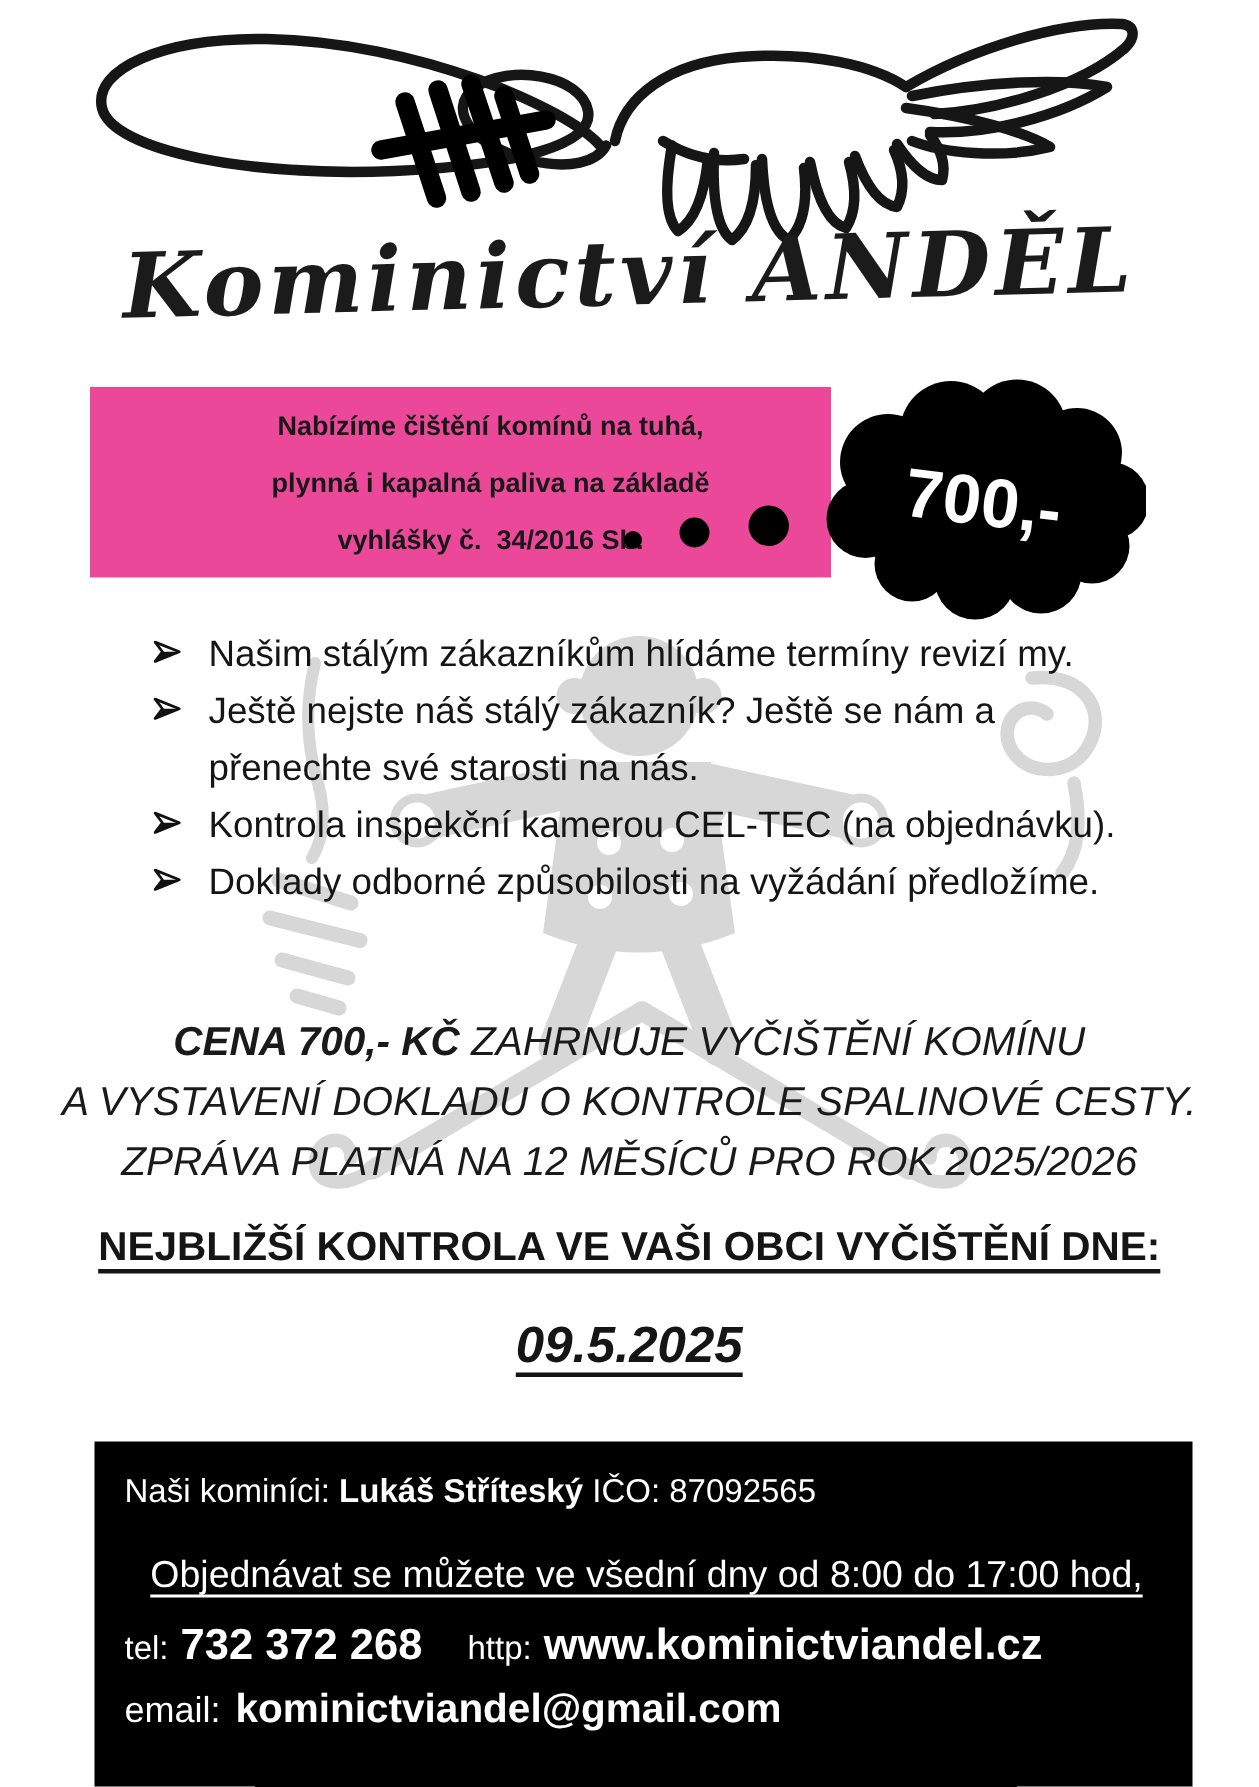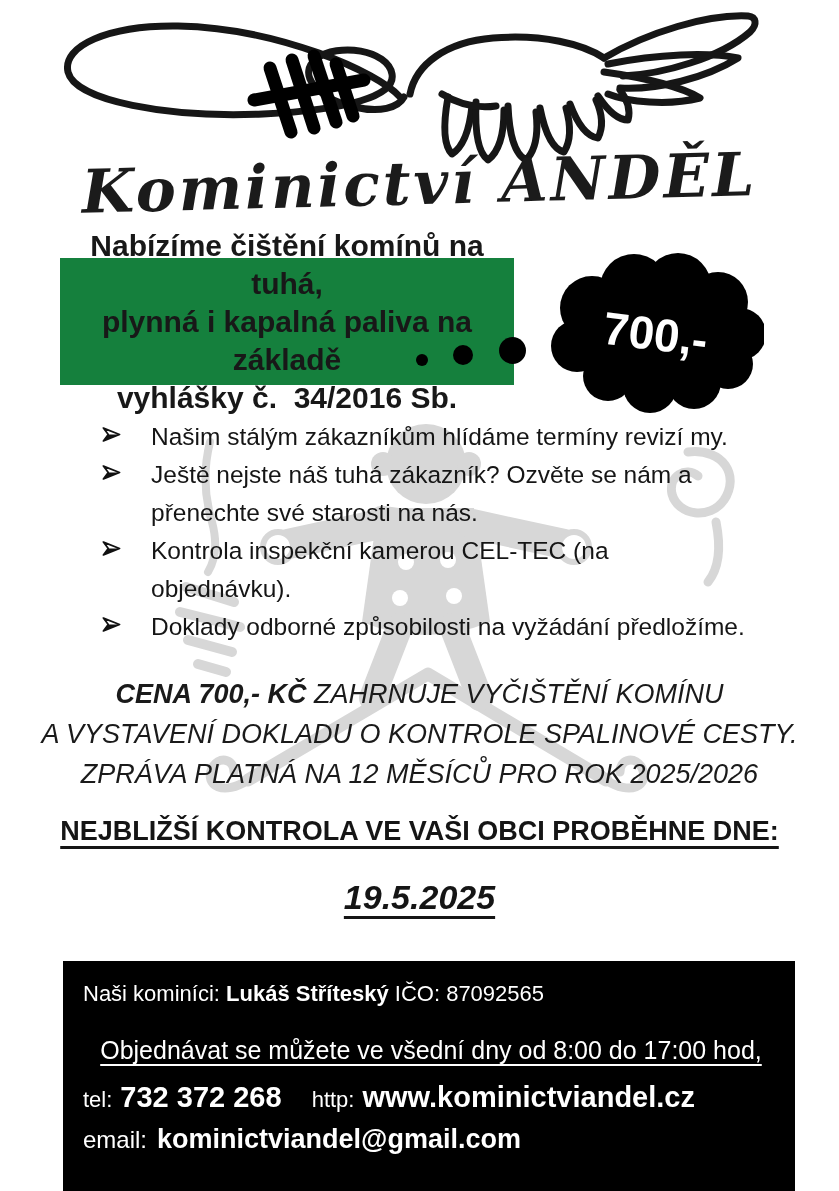--- a/index.html
+++ b/index.html
@@ -13,40 +13,40 @@
   
   .wings{left:48px;top:2px;width:715px;height:168px;}
   .logo-title{
     left:0;top:148px;width:100%;text-align:center;
     font-family:"DejaVu Serif", serif;font-style:italic;font-weight:bold;
     font-size:60px;letter-spacing:3px;color:#1b1b1b;transform:rotate(-1.5deg);
   }
 
   
   .offer-box{
-    left:60px;top:258px;width:454px;height:127px;background:#15803d;
+    left:60px;top:258px;width:454px;height:127px;background:#ec4899;
     display:flex;flex-direction:column;justify-content:center;text-align:center;
-    font-weight:bold;font-size:30px;line-height:38px;color:#181818;
+    font-weight:bold;font-size:18px;line-height:38px;color:#181818;padding-left:40px;
   }
   .dot{border-radius:50%;background:#000;}
   .dot1{left:416px;top:354px;width:12px;height:12px;}
   .dot2{left:453px;top:345px;width:20px;height:20px;}
   .dot3{left:499px;top:337px;width:27px;height:27px;}
   .cloud{left:546px;top:246px;width:218px;height:168px;}
   .cloud text{
     font-family:"Liberation Sans", sans-serif;font-weight:bold;font-size:46px;
     fill:#ffffff;
   }
 
   
   .watermark{left:128px;top:412px;width:624px;height:400px;opacity:1;}
 
   
   .bullets{left:102px;top:418px;width:648px;z-index:2;}
-  .bullet{display:flex;align-items:flex-start;font-size:24.5px;line-height:38px;gap:12px;}
+  .bullet{display:flex;align-items:flex-start;font-size:24.5px;line-height:38px;}
   .bullet .arrow{flex:0 0 20px;margin:9px 17px 0 0;}
   .bullet .btext{flex:1;}
 
   
   .price-note{
     left:0;top:674px;width:100%;text-align:center;z-index:2;
     font-style:italic;font-size:27px;line-height:40px;color:#1a1a1a;
   }
   .price-note b{font-weight:bold;margin-top:26px;}
 
@@ -195,21 +195,21 @@
         <path d="M1,1 L16,7 L1,13 L5.5,7 Z" fill="#ffffff" stroke="#111" stroke-width="1.7" stroke-linejoin="round"></path>
         <path d="M1,13 L16,7 L5.5,7 Z" fill="#111"></path>
       </svg>
     <div class="btext">Našim stálým zákazníkům hlídáme termíny revizí my.</div>
   </div>
   <div class="bullet">
     <svg class="arrow" viewBox="0 0 18 14" width="19" height="15">
         <path d="M1,1 L16,7 L1,13 L5.5,7 Z" fill="#ffffff" stroke="#111" stroke-width="1.7" stroke-linejoin="round"></path>
         <path d="M1,13 L16,7 L5.5,7 Z" fill="#111"></path>
       </svg>
-    <div class="btext">Ještě nejste náš tuhá zákazník? Ozvěte se nám a přenechte své starosti na nás.</div>
+    <div class="btext">Ještě nejste náš stálý zákazník? Ještě se nám a přenechte své starosti na nás.</div>
   </div>
   <div class="bullet">
     <svg class="arrow" viewBox="0 0 18 14" width="19" height="15">
         <path d="M1,1 L16,7 L1,13 L5.5,7 Z" fill="#ffffff" stroke="#111" stroke-width="1.7" stroke-linejoin="round"></path>
         <path d="M1,13 L16,7 L5.5,7 Z" fill="#111"></path>
       </svg>
     <div class="btext">Kontrola inspekční kamerou CEL-TEC (na objednávku).</div>
   </div>
   <div class="bullet">
     <svg class="arrow" viewBox="0 0 18 14" width="19" height="15">
@@ -219,22 +219,22 @@
     <div class="btext">Doklady odborné způsobilosti na vyžádání předložíme.</div>
   </div>
 </div>
 
 <div class="abs price-note">
   <div><b>CENA 700,- KČ</b><span> ZAHRNUJE VYČIŠTĚNÍ KOMÍNU</span></div>
   <div>A VYSTAVENÍ DOKLADU O KONTROLE SPALINOVÉ CESTY.</div>
   <div>ZPRÁVA PLATNÁ NA 12 MĚSÍCŮ PRO ROK 2025/2026</div>
 </div>
 
-<div class="abs next-heading">NEJBLIŽŠÍ KONTROLA VE VAŠI OBCI PROBĚHNE DNE:</div>
-<div class="abs next-date">19.5.2025</div>
+<div class="abs next-heading">NEJBLIŽŠÍ KONTROLA VE VAŠI OBCI VYČIŠTĚNÍ DNE:</div>
+<div class="abs next-date">09.5.2025</div>
 
 <div class="abs footer">
   <div class="f-line1">
     <span>Naši kominíci:</span>
     <span class="bold">Lukáš Stříteský</span>
     <span>IČO: 87092565</span>
   </div>
   <div class="f-hours">Objednávat se můžete ve všední dny od 8:00 do 17:00 hod,</div>
   <div class="f-tel">
     <span>tel:</span>

